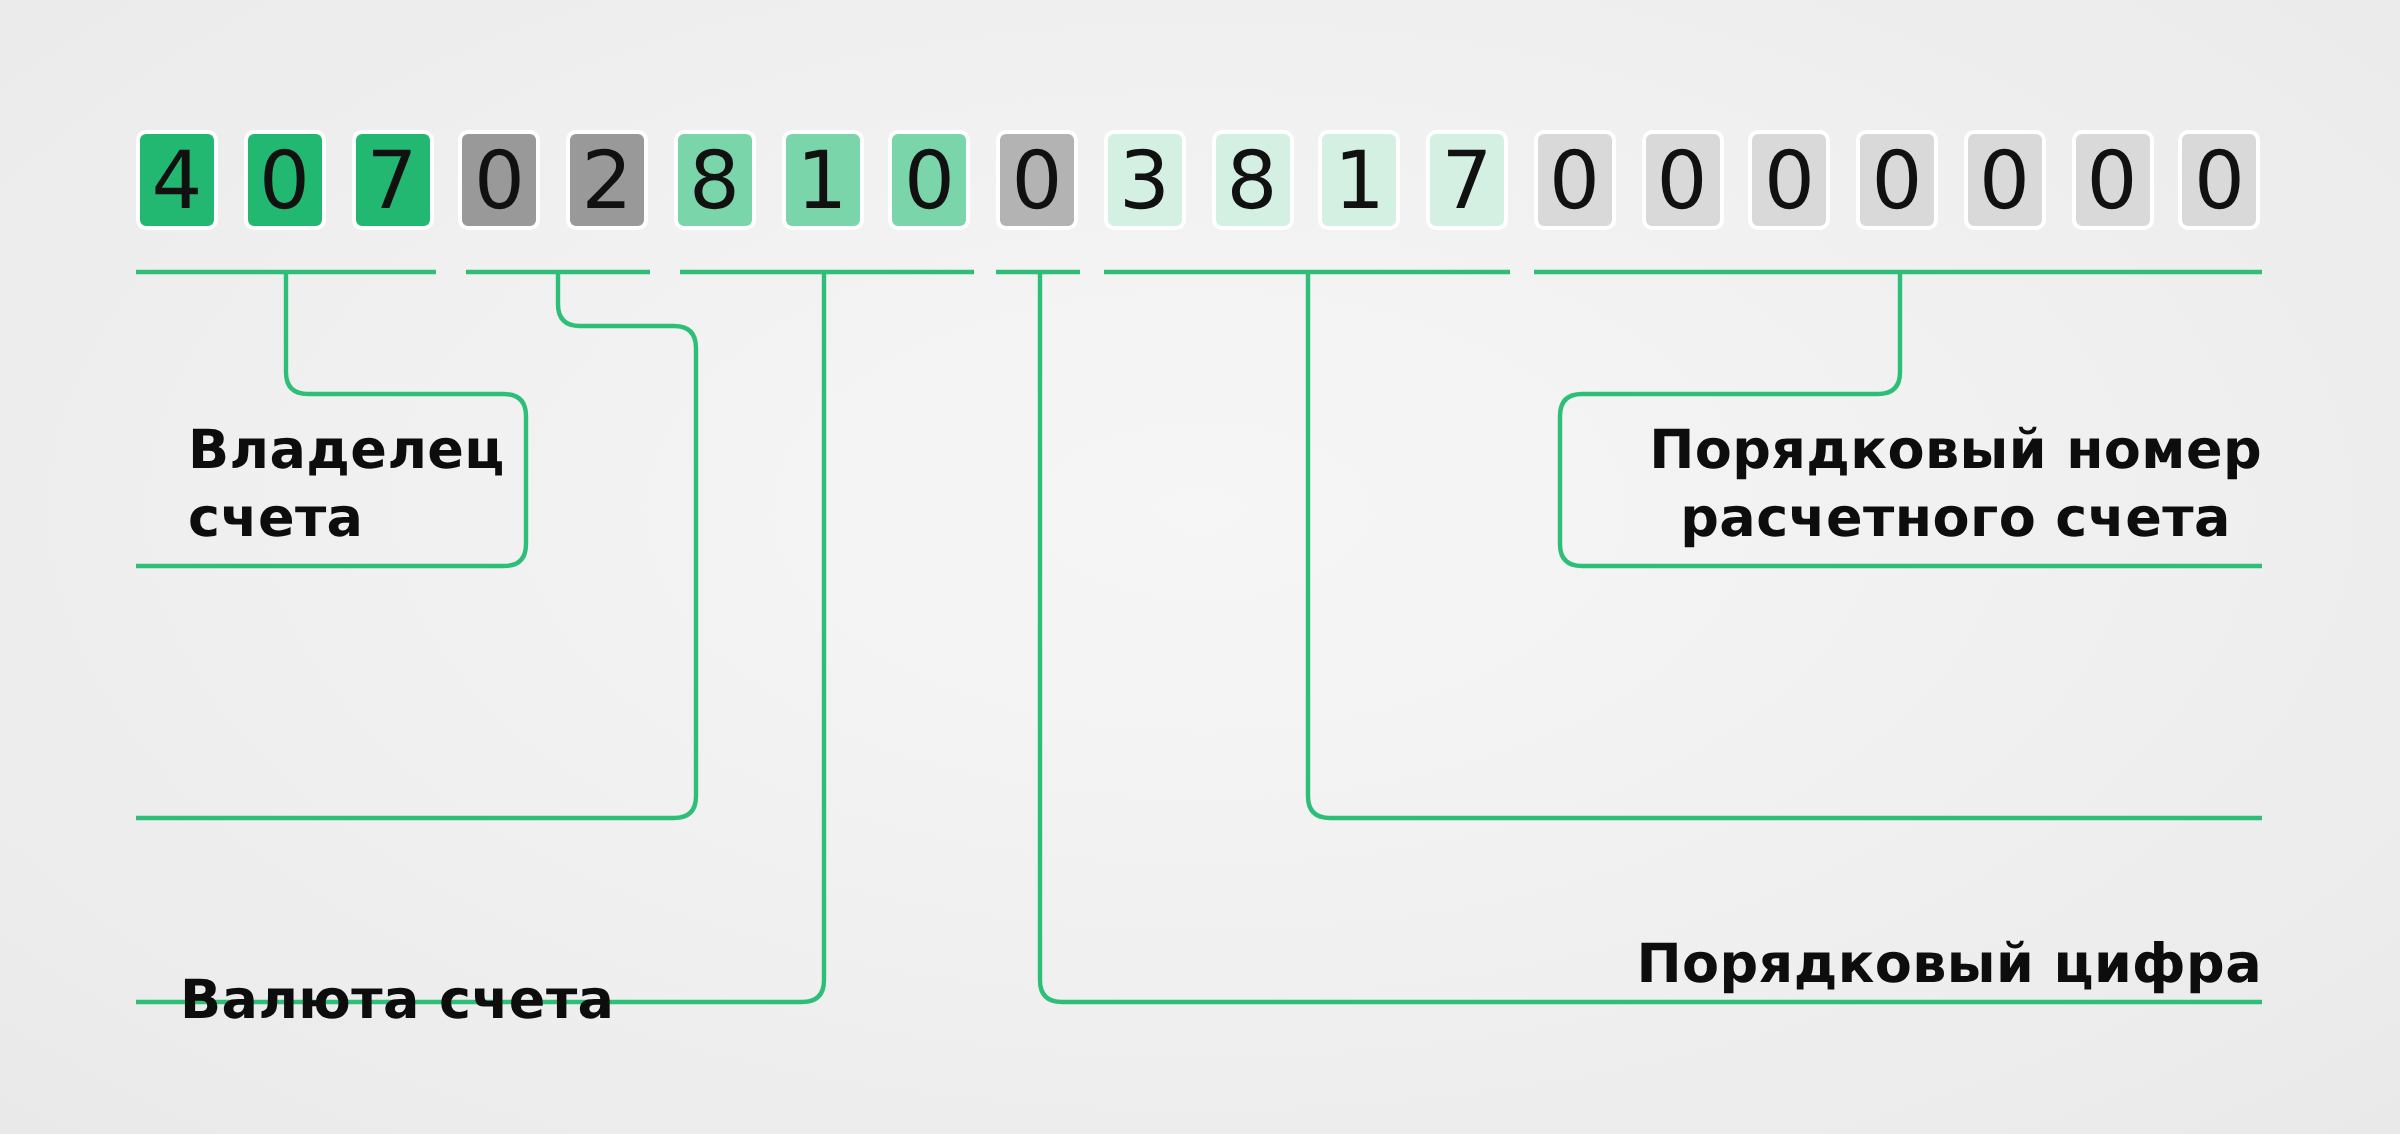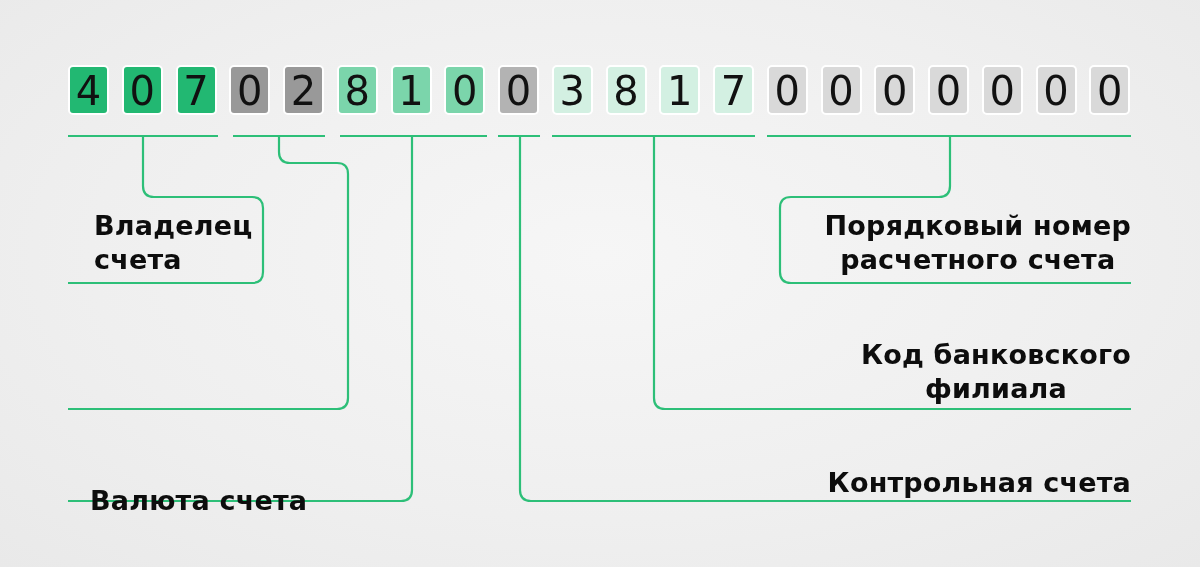--- a/index.html
+++ b/index.html
@@ -79,16 +79,14 @@
       <path d="M950 136 V186 Q950 197 939 197 H791 Q780 197 780 208 V272 Q780 283 791 283 H1131"></path>
     </g>
   </svg>
 
   <div class="label" style="left:69px; top:209px;margin-left:25px;">Владелец
 счета</div>
   <div class="label" style="left:69px; top:484px;margin-left:21px;">Валюта счета</div>
 
   <div class="label right" style="right:69px; top:209px;">Порядковый номер
 расчетного счета</div>
-  <div class="label right" style="right:69px; top:338px;">Код банковского
-филиала</div>
-  <div class="label right" style="right:69px; top:466px;">Контрольная счета</div>
+  <div class="label right" style="right:69px; top:466px;">Порядковый цифра</div>
 </div>
 
 </body></html>

